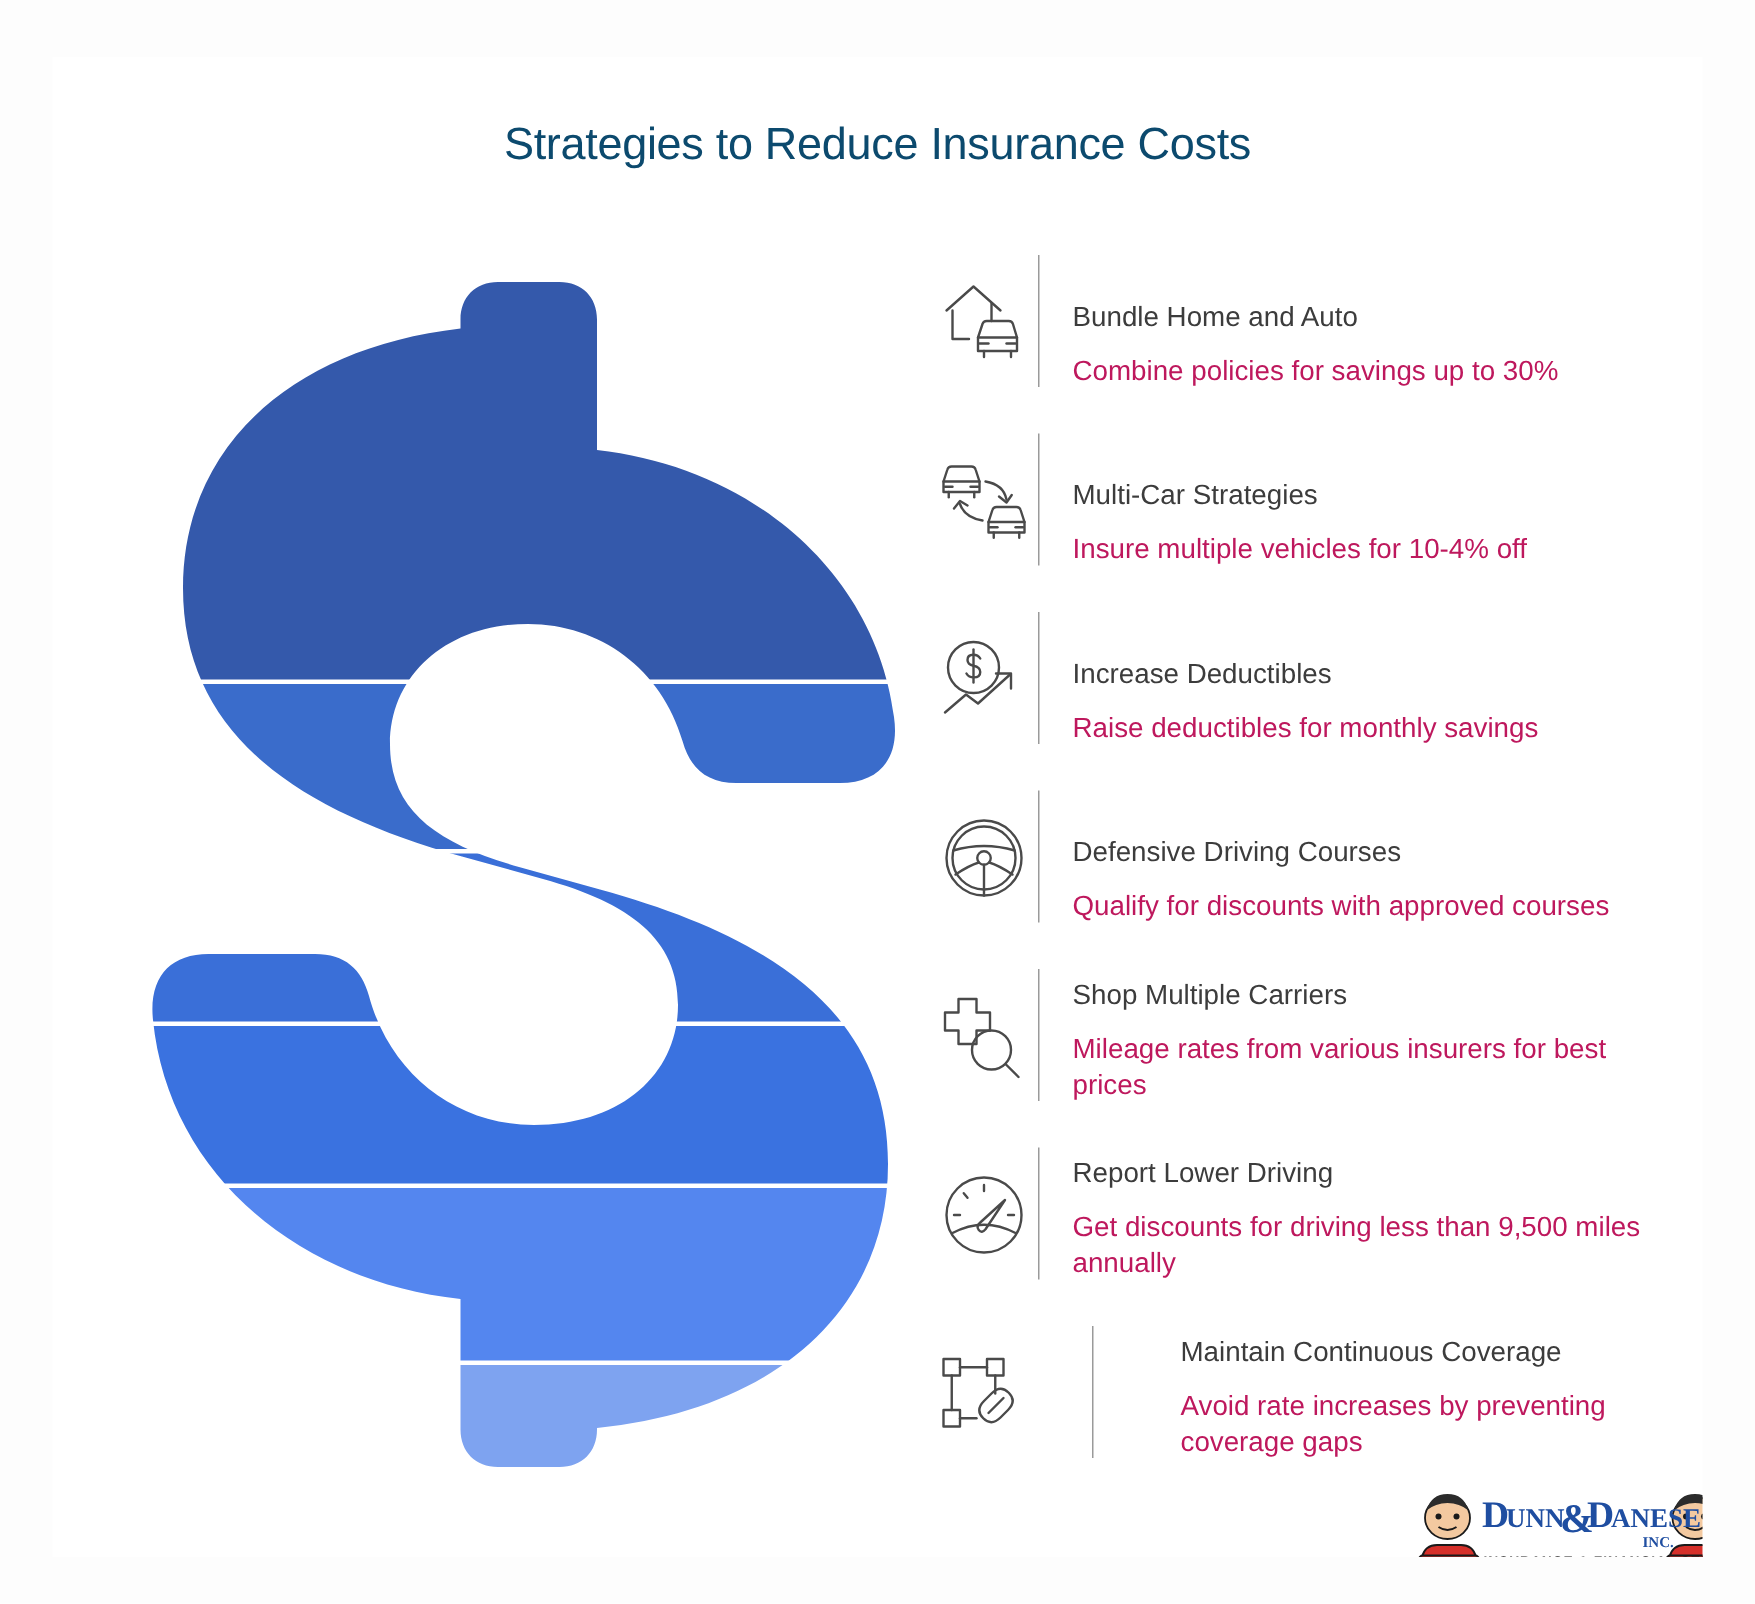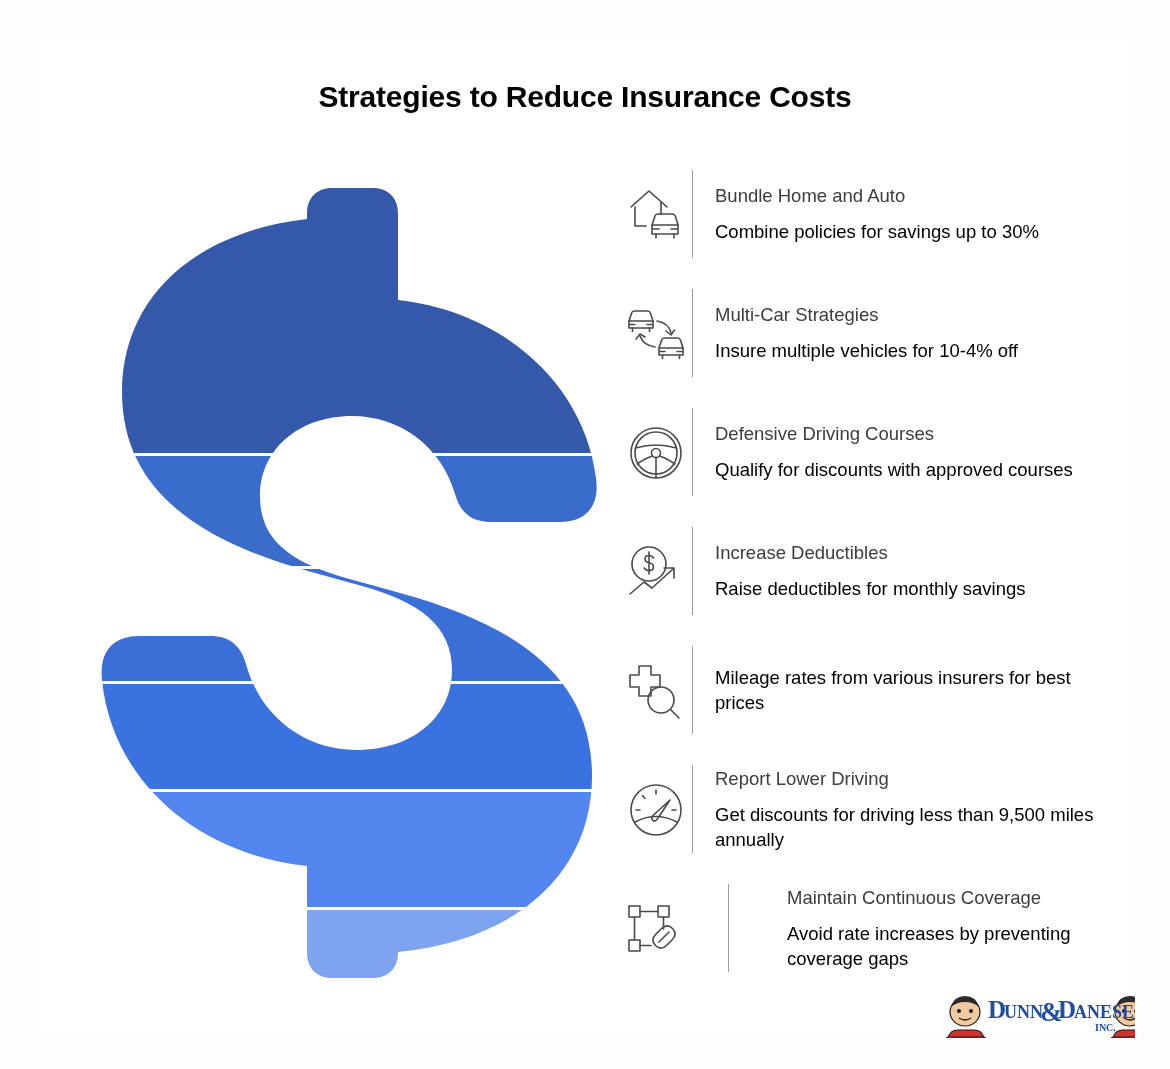--- a/index.html
+++ b/index.html
@@ -22,22 +22,22 @@
     background: #ffffff;
     overflow: hidden;
   }
   #page-title {
     position: absolute;
     left: 0;
     top: 42px;
     width: 1100px;
     text-align: center;
     font-size: 30px;
-    font-weight: bold;
-    color: #000000;
+    font-weight: normal;
+    color: #0c4a6e;
     letter-spacing: -0.2px;
   }
 
   
   #dollar-sign-graphic {
     position: absolute;
     left: 65px;
     top: 150px;
     width: 505px;
     height: 790px;
@@ -46,21 +46,21 @@
 
   
   #strategy-list {
     position: absolute;
     left: 585px;
     top: 130px;
     width: 480px;
   }
   .strategy-item {
     display: flex;
-    align-items: center;
+    align-items: flex-end;
     min-height: 92px;
     margin-bottom: 27px;
   }
   .strategy-item:last-child { margin-bottom: 0; gap: 36px; }
   .strategy-icon {
     width: 72px;
     flex: 0 0 72px;
     display: flex;
     align-items: center;
     justify-content: center;
@@ -82,21 +82,21 @@
   }
   .strategy-title {
     font-size: 18.5px;
     color: #3c3c3c;
     line-height: 1.25;
     margin-bottom: 13px;
     white-space: nowrap;
   }
   .strategy-desc {
     font-size: 18.5px;
-    color: #000000;
+    color: #be185d;
     line-height: 1.33;
   }
 
   
   #company-logo {
     position: absolute;
     left: 905px;
     top: 952px;
     width: 215px;
     height: 66px;
@@ -220,63 +220,64 @@
       <div class="strategy-rule"></div>
       <div class="strategy-text">
         <div class="strategy-title">Multi-Car Strategies</div>
         <div class="strategy-desc">Insure multiple vehicles for 10-4% off</div>
       </div>
     </div>
 
     <div class="strategy-item">
       <div class="strategy-icon">
         <svg width="62" height="62" viewBox="0 0 62 62" fill="none" stroke="#4a4a4a" stroke-width="1.6" stroke-linecap="round" stroke-linejoin="round">
+          <circle cx="24" cy="23" r="17"></circle>
+          <path d="M28.5 17 Q27 14.5 23.8 14.5 Q20 14.5 20 18 Q20 21 24 21.8 Q28.5 22.7 28.5 26 Q28.5 29.6 24.2 29.6 Q20.8 29.6 19.3 27"></path>
+          <line x1="24" y1="11" x2="24" y2="33"></line>
+          <polyline points="5,53 19,41 27,47 48,28"></polyline>
+          <polyline points="39,27 49,27 49,37"></polyline>
+        </svg>
+      </div>
+      <div class="strategy-rule"></div>
+      <div class="strategy-text">
+        <div class="strategy-title">Increase Deductibles</div>
+        <div class="strategy-desc">Raise deductibles for monthly savings</div>
+      </div>
+    </div>
+
+    <div class="strategy-item">
+      <div class="strategy-icon">
+        <svg width="62" height="62" viewBox="0 0 62 62" fill="none" stroke="#4a4a4a" stroke-width="1.6" stroke-linecap="round" stroke-linejoin="round">
           <circle cx="31" cy="31" r="25"></circle>
           <circle cx="31" cy="31" r="21"></circle>
           <circle cx="31" cy="31" r="4.5"></circle>
           <path d="M10.5 26 Q31 20 51.5 26"></path>
           <line x1="31" y1="35.5" x2="31" y2="56"></line>
           <path d="M12 42 Q21 36 27.5 34"></path>
           <path d="M50 42 Q41 36 34.5 34"></path>
         </svg>
       </div>
       <div class="strategy-rule"></div>
       <div class="strategy-text">
         <div class="strategy-title">Defensive Driving Courses</div>
         <div class="strategy-desc">Qualify for discounts with approved courses</div>
       </div>
     </div>
 
     <div class="strategy-item">
       <div class="strategy-icon">
         <svg width="62" height="62" viewBox="0 0 62 62" fill="none" stroke="#4a4a4a" stroke-width="1.6" stroke-linecap="round" stroke-linejoin="round">
-          <circle cx="24" cy="23" r="17"></circle>
-          <path d="M28.5 17 Q27 14.5 23.8 14.5 Q20 14.5 20 18 Q20 21 24 21.8 Q28.5 22.7 28.5 26 Q28.5 29.6 24.2 29.6 Q20.8 29.6 19.3 27"></path>
-          <line x1="24" y1="11" x2="24" y2="33"></line>
-          <polyline points="5,53 19,41 27,47 48,28"></polyline>
-          <polyline points="39,27 49,27 49,37"></polyline>
-        </svg>
-      </div>
-      <div class="strategy-rule"></div>
-      <div class="strategy-text">
-        <div class="strategy-title">Increase Deductibles</div>
-        <div class="strategy-desc">Raise deductibles for monthly savings</div>
-      </div>
-    </div>
-
-    <div class="strategy-item">
-      <div class="strategy-icon">
-        <svg width="62" height="62" viewBox="0 0 62 62" fill="none" stroke="#4a4a4a" stroke-width="1.6" stroke-linecap="round" stroke-linejoin="round">
           <path d="M14 6 L26 6 L26 15 L35 15 L35 27 L26 27 L26 36 L14 36 L14 27 L5 27 L5 15 L14 15 Z"></path>
           <circle cx="36" cy="40" r="13"></circle>
           <line x1="45.5" y1="49.5" x2="54" y2="58"></line>
         </svg>
       </div>
       <div class="strategy-rule"></div>
       <div class="strategy-text">
+        <div class="strategy-title">Shop Multiple Carriers</div>
         <div class="strategy-desc">Mileage rates from various insurers for best prices</div>
       </div>
     </div>
 
     <div class="strategy-item">
       <div class="strategy-icon">
         <svg width="62" height="62" viewBox="0 0 62 62" fill="none" stroke="#4a4a4a" stroke-width="1.6" stroke-linecap="round" stroke-linejoin="round">
           <circle cx="31" cy="31" r="25"></circle>
           <line x1="31" y1="11" x2="31" y2="15"></line>
           <line x1="17.5" y1="16.5" x2="20" y2="19.5"></line>

